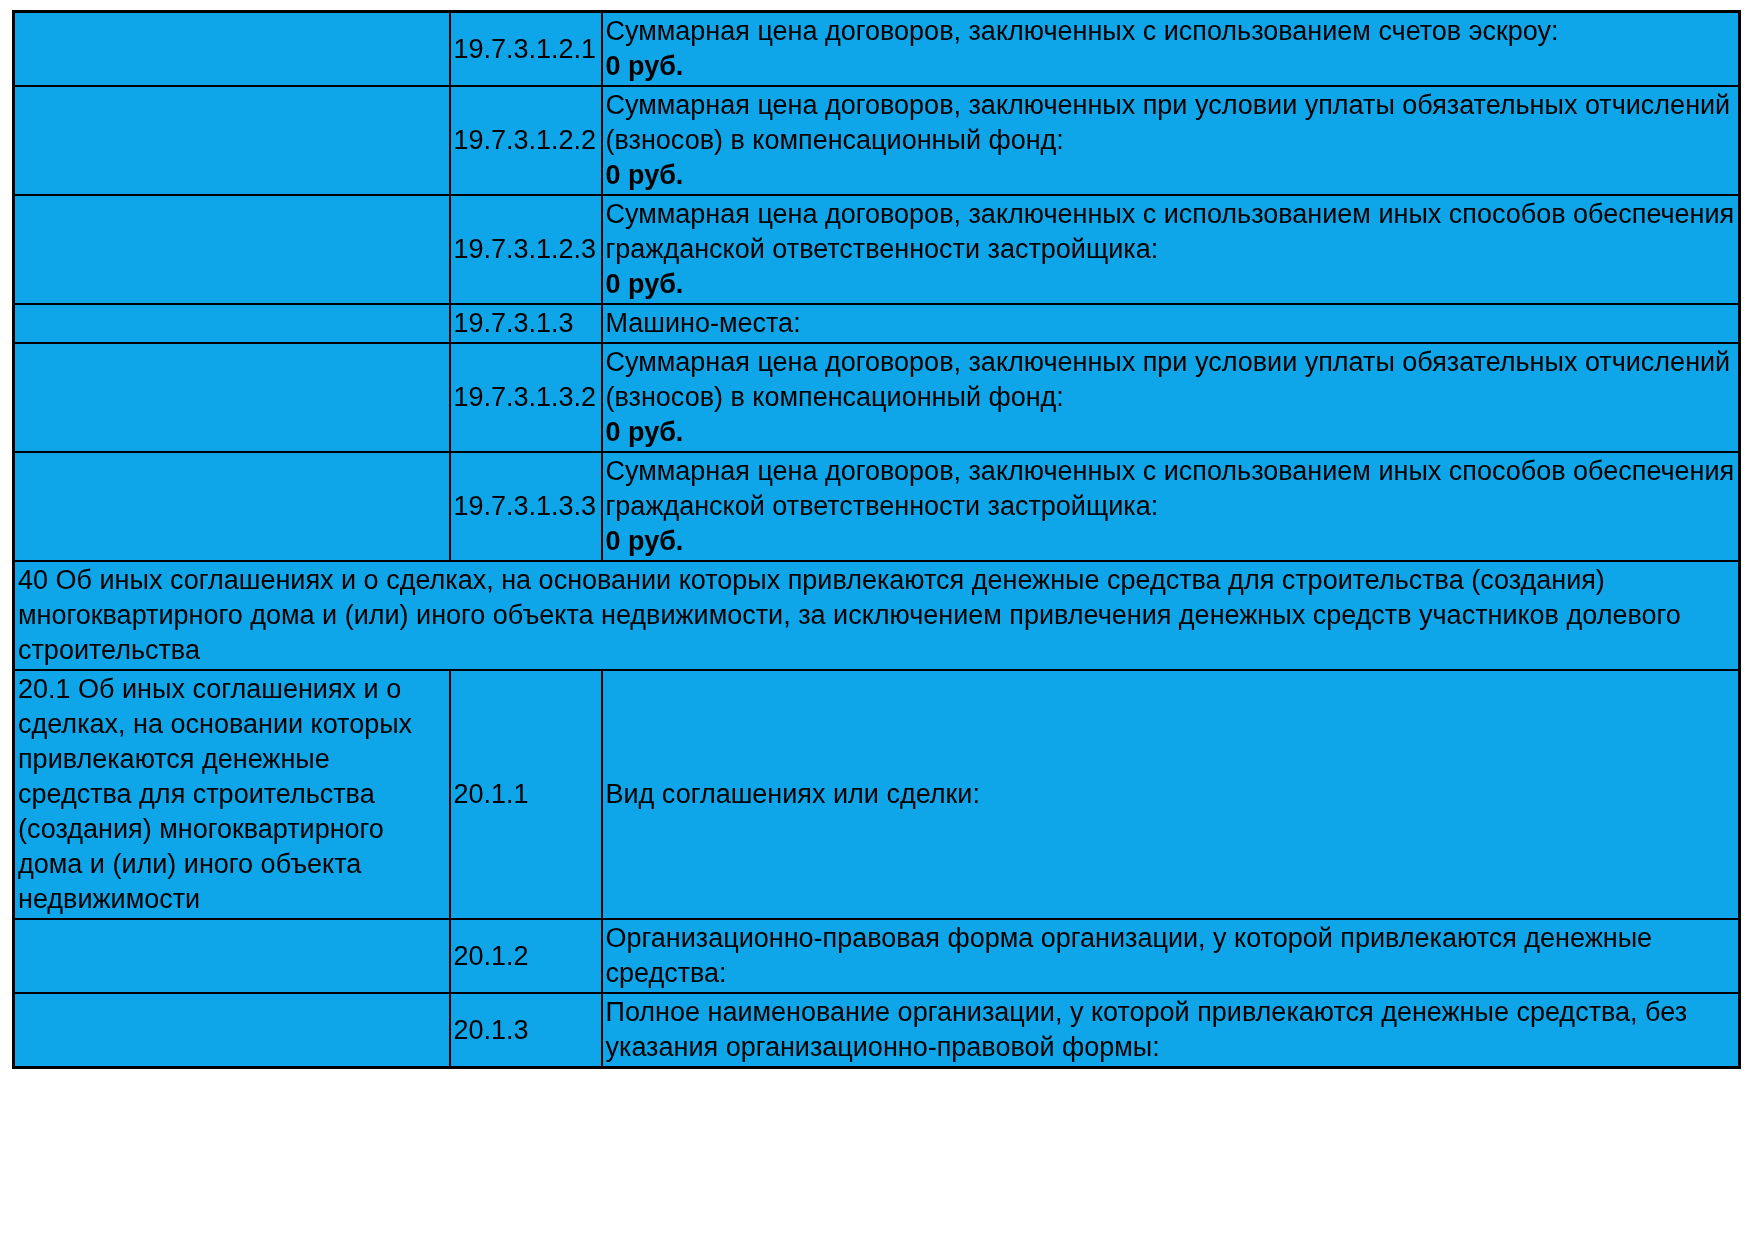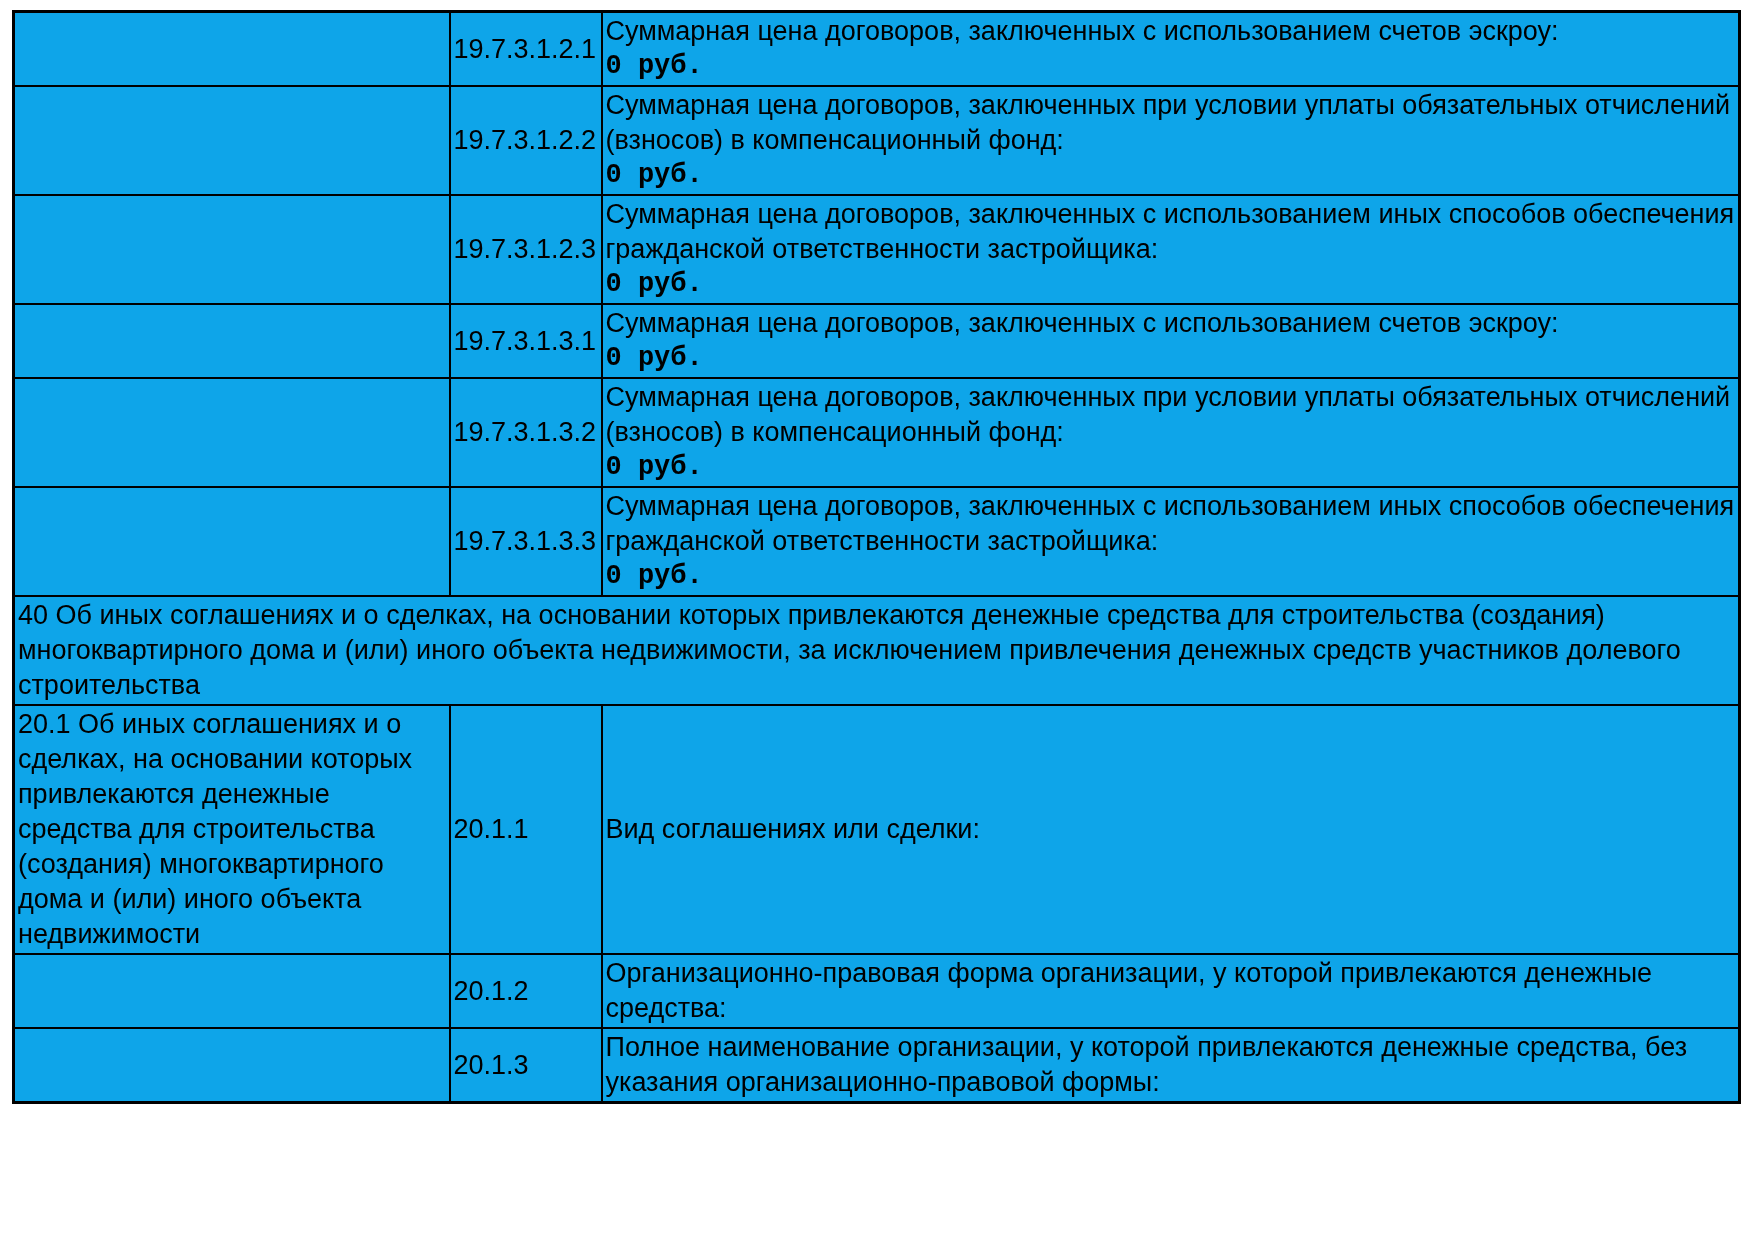--- a/index.html
+++ b/index.html
@@ -34,21 +34,20 @@
     word-wrap: break-word;
   }
   td.cat-cell  { }
   td.num-cell  { }
   td.txt-cell  { }
   td.section-cell {
     vertical-align: middle;
   }
   .row-value {
     font-weight: bold;
-    font-family: Liberation Mono, monospace;
   }
 </style>
 </head>
 <body>
 
 <div class="page">
   <table class="decl">
     <colgroup>
       <col style="width:436px">
       <col style="width:152px">
@@ -76,29 +75,28 @@
 
     <tr style="height:108px">
       <td class="cat-cell"></td>
       <td class="num-cell"><span>19.7.3.1.2.3</span></td>
       <td class="txt-cell">
         <div>Суммарная цена договоров, заключенных с использованием иных способов обеспечения гражданской ответственности застройщика:</div>
         <div class="row-value">0 руб.</div>
       </td>
     </tr>
 
-
-    <tr style="height:73px">
+    <tr style="height:33px">
       <td class="cat-cell"></td>
-      <td class="num-cell"><span>19.7.3.1.3.1</span></td>
+      <td class="num-cell"><span>19.7.3.1.3</span></td>
       <td class="txt-cell">
-        <div>Суммарная цена договоров, заключенных с использованием счетов эскроу:</div>
-        <div class="row-value">0 руб.</div>
+        <div>Машино-места:</div>
       </td>
     </tr>
+
 
     <tr style="height:106px">
       <td class="cat-cell"></td>
       <td class="num-cell"><span>19.7.3.1.3.2</span></td>
       <td class="txt-cell">
         <div>Суммарная цена договоров, заключенных при условии уплаты обязательных отчислений (взносов) в компенсационный фонд:</div>
         <div class="row-value">0 руб.</div>
       </td>
     </tr>
 

